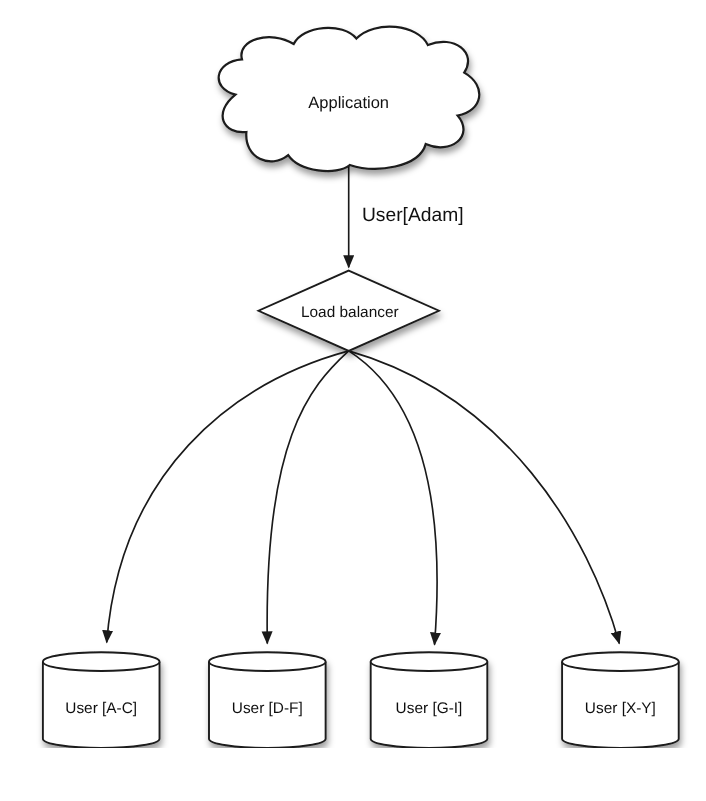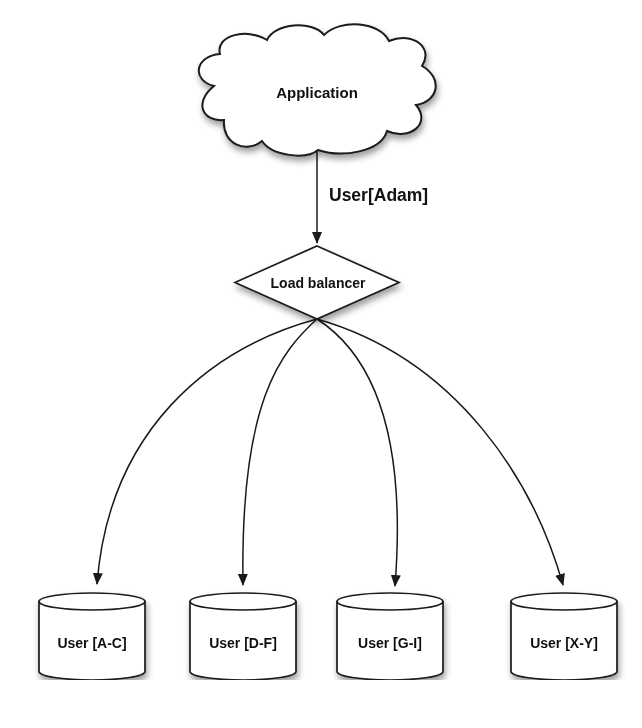--- a/index.html
+++ b/index.html
@@ -7,21 +7,20 @@
     padding: 0;
     background: #ffffff;
   }
   #stage {
     position: relative;
     width: 642px;
     height: 680px;
     background: #ffffff;
     overflow: hidden;
     font-family: "Liberation Sans", sans-serif;
-    font-weight: bold;
   }
   svg text {
     font-family: "Liberation Sans", sans-serif;
     fill: #111111;
   }
   .node-shape {
     fill: #ffffff;
     stroke: #1a1a1a;
   }
   .edge-path {

